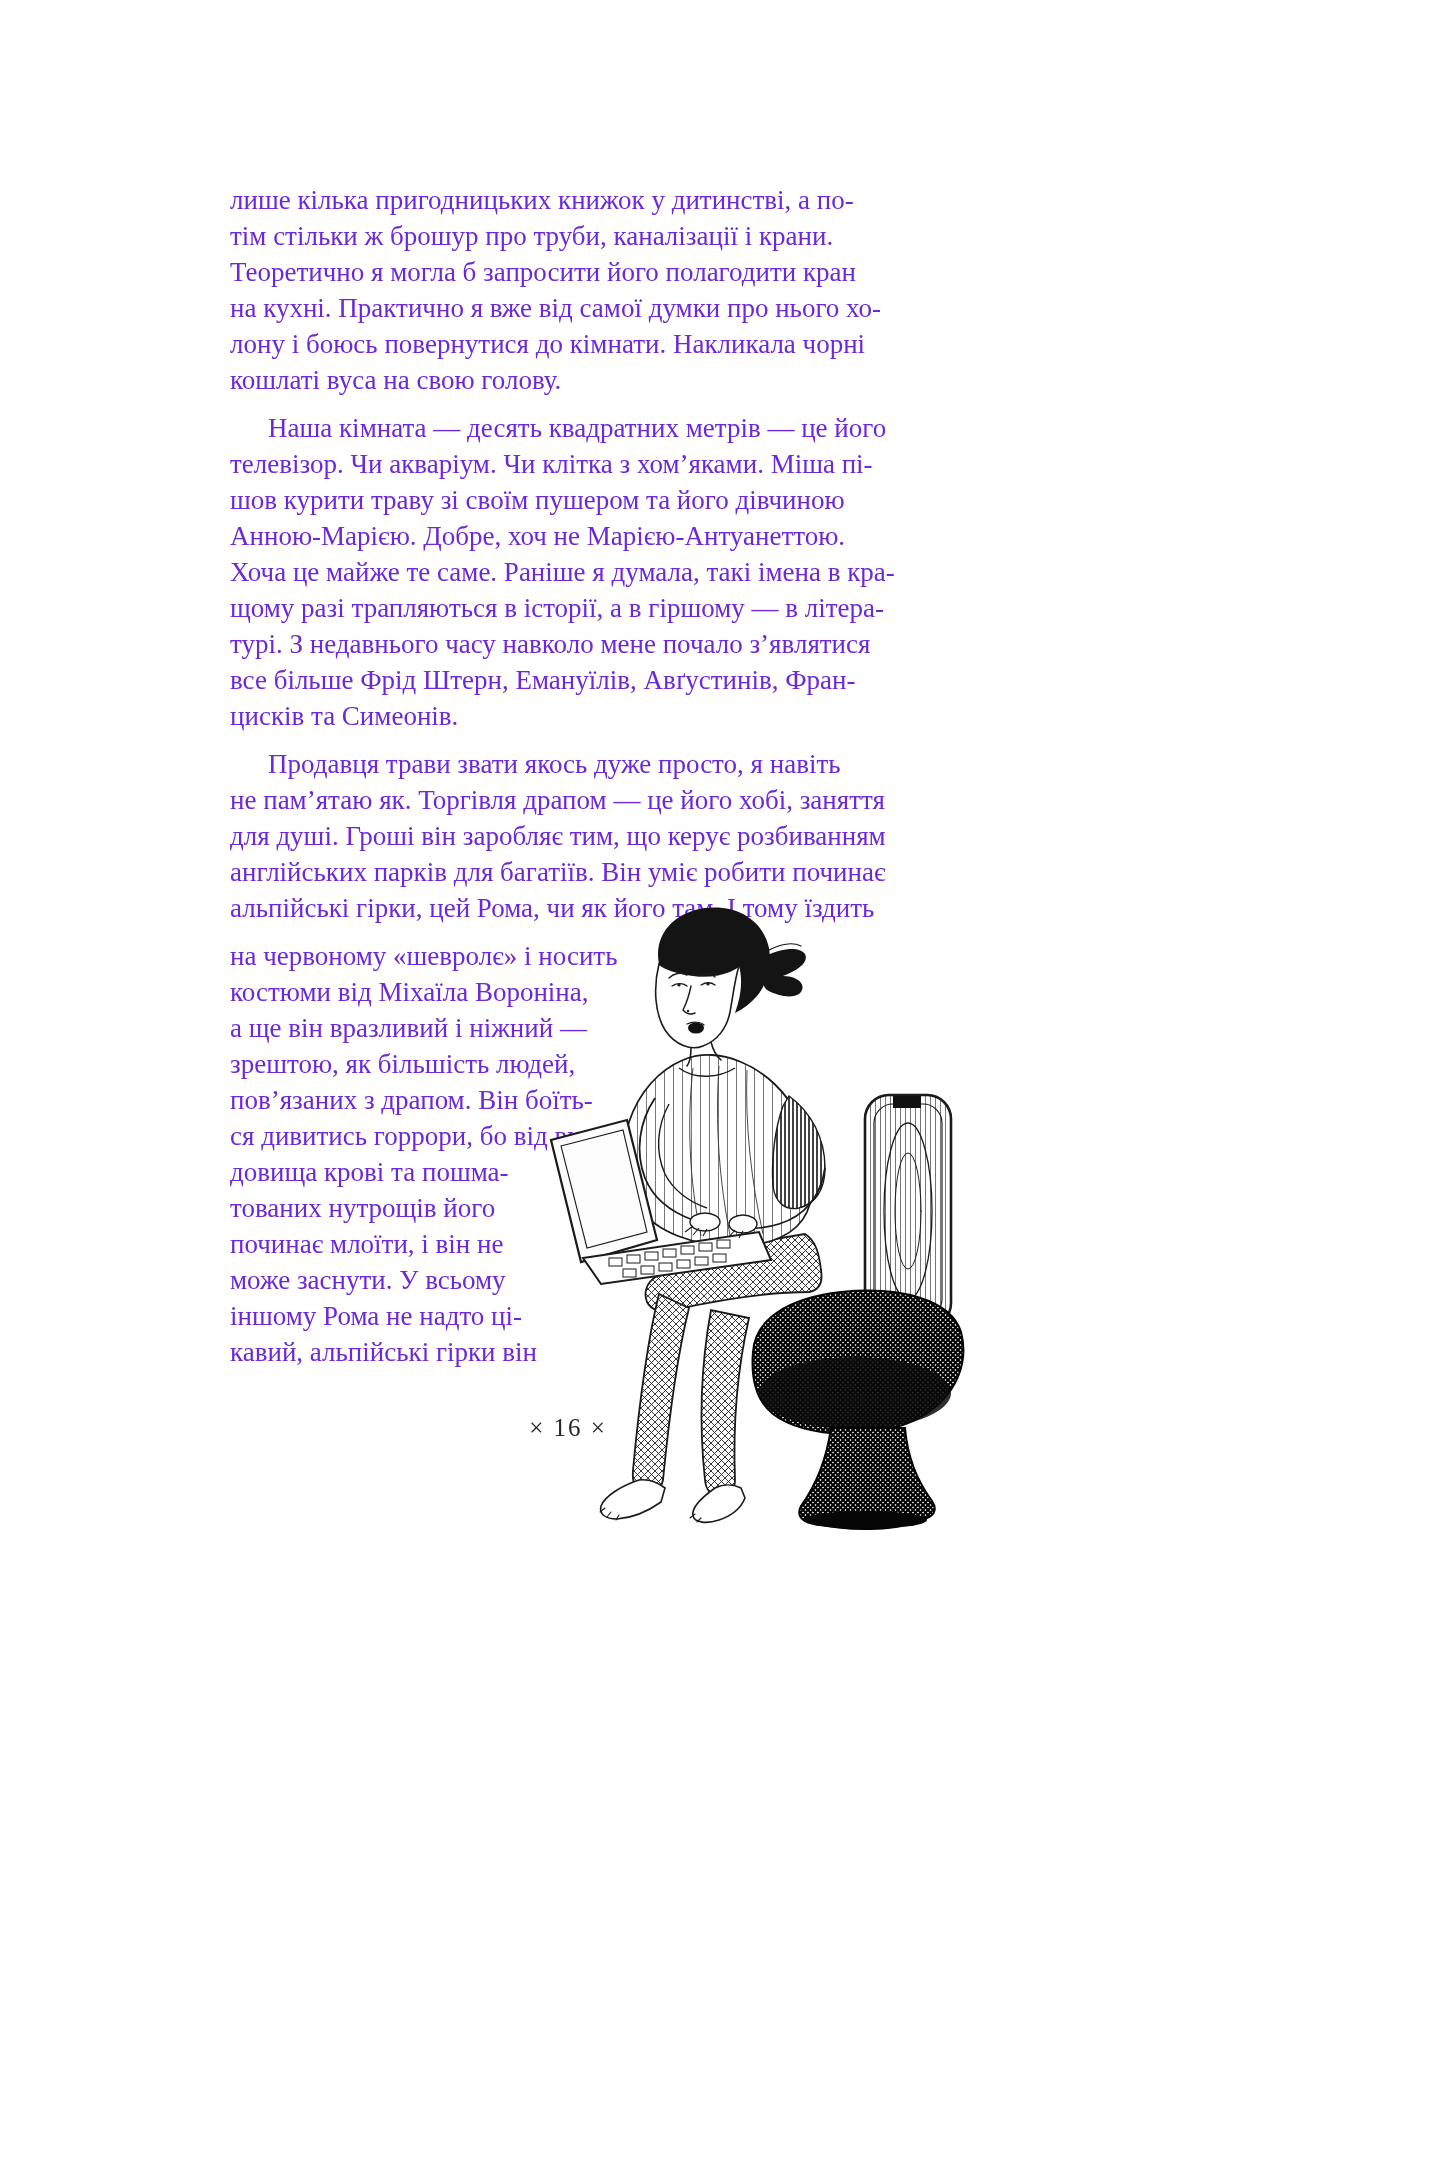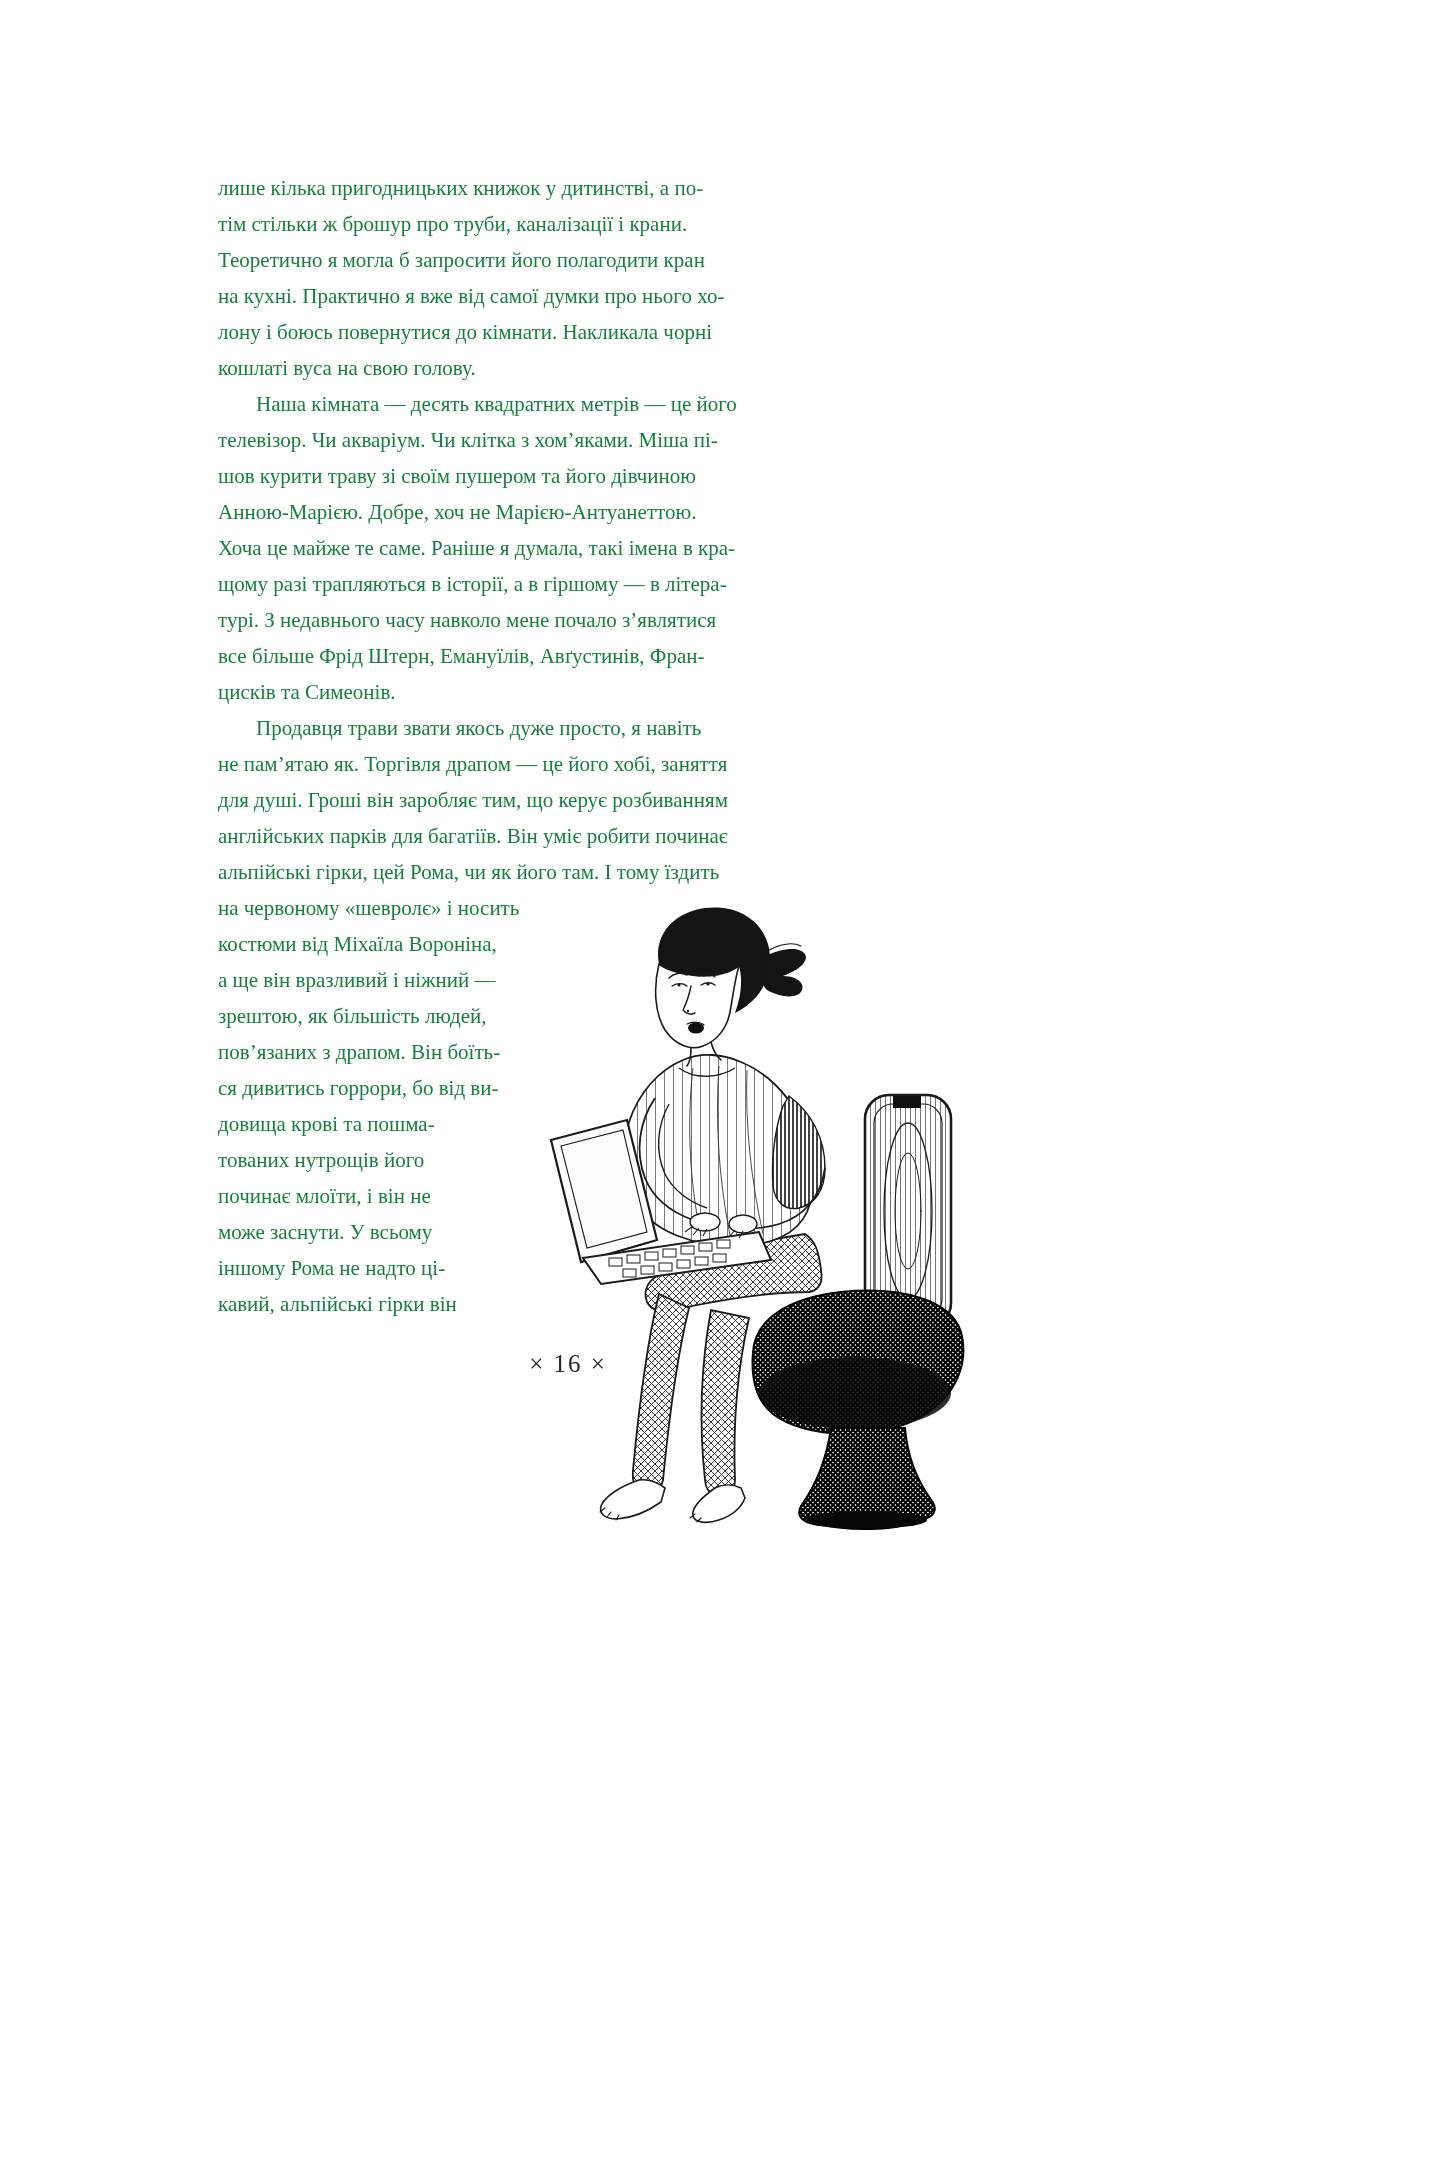--- a/index.html
+++ b/index.html
@@ -12,29 +12,29 @@
     font-family: "Liberation Serif", "DejaVu Serif", serif;
     color: #1d1d1d;
   }
   .text-block {
     position: absolute;
     left: 218px;
     top: 170px;
     width: 700px;
   }
   .para {
-    margin: 0;
-    font-size: 21px;
+    margin: 12px;
+    font-size: 27px;
     line-height: 36px;
     white-space: pre;      
-    color: #15803d;
+    color: #6d28d9;
   }
   .para.indent { text-indent: 38px; }
   .page-number {
-    margin-top: 28px;
+    margin-top: 44px;
     width: 700px;
     text-align: center;
     font-size: 25px;
     letter-spacing: 2px;
     color: #262626;
   }
   .illustration {
     position: absolute;
     left: 543px;
     top: 890px;

